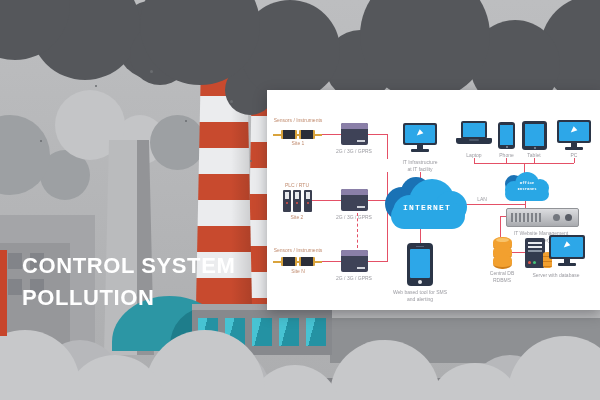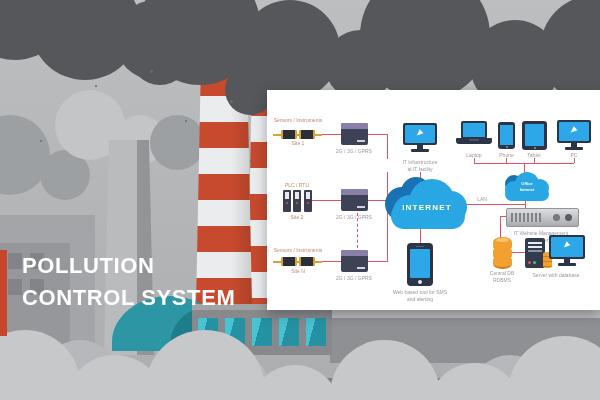--- a/index.html
+++ b/index.html
@@ -1,17 +1,17 @@
 <!DOCTYPE html>
 <html><head>
 <meta charset="utf-8">
 <style>
   html,body{margin:0;padding:0;background:#333;}
   .stage{position:relative;width:600px;height:400px;overflow:hidden;background:linear-gradient(#bdbec0,#acadaf);font-family:"Liberation Sans",sans-serif;}
-  .abs{position:absolute;}
+  .abs{position:absolute;font-family:Liberation Mono, monospace;}
   .cl{position:absolute;border-radius:50%;}
 
   
   .chimney{position:absolute;clip-path:polygon(10% 0,90% 0,100% 100%,0 100%);}
   .chimney.gray{background:linear-gradient(90deg,#babbbd 0 66%,#939497 66%);}
   .chimney.red{background:linear-gradient(90deg,rgba(0,0,0,0) 62%,rgba(0,0,0,.14)),repeating-linear-gradient(180deg,#c84a2e 0 26px,#ebecee 26px 52px);}
   .bldg{position:absolute;}
   .win-teal{position:absolute;top:8px;width:20px;height:28px;background:linear-gradient(105deg,#47c3d3 35%,#2492a3 35%);}
   .dot{position:absolute;border-radius:50%;background:#6a6c70;}
 
@@ -132,22 +132,22 @@
       <div class="win-teal" style="left:114px;"></div>
     </div>
 
     <div class="abs" style="left:0;top:378px;width:600px;height:22px;background:#828387;"></div>
     <div class="cl" style="left:40px;top:340px;width:80px;height:80px;background:#b7b8bb;box-shadow:150px 10px 0 0 #b7b8bb,300px -5px 0 -5px #b7b8bb,430px 15px 0 0 #b7b8bb;"></div>
     <div class="cl" style="left:-30px;top:330px;width:110px;height:110px;background:#c7c8ca;box-shadow:90px 20px 0 -5px #c7c8ca,180px 5px 0 5px #c7c8ca,270px 25px 0 -10px #c7c8ca,360px 10px 0 0 #c7c8ca,450px 25px 0 -8px #c7c8ca,540px 8px 0 2px #c7c8ca;"></div>
   </div>
 
   <div class="accent-bar"></div>
   <div class="title">
+    <div>CONTROL SYSTEM</div>
     <div>POLLUTION</div>
-    <div>CONTROL SYSTEM</div>
   </div>
 
   <div class="panel">
 
     <i class="ln" style="left:55px;top:44px;width:19px;height:1px;"></i>
     <i class="ln" style="left:101px;top:44px;width:20px;height:1px;"></i>
     <i class="ln" style="left:120px;top:44px;width:1px;height:127px;"></i>
     <i class="ln" style="left:45px;top:110px;width:29px;height:1px;"></i>
     <i class="ln" style="left:101px;top:110px;width:30px;height:1px;"></i>
     <i class="lndash" style="left:90px;top:123px;height:35px;"></i>

